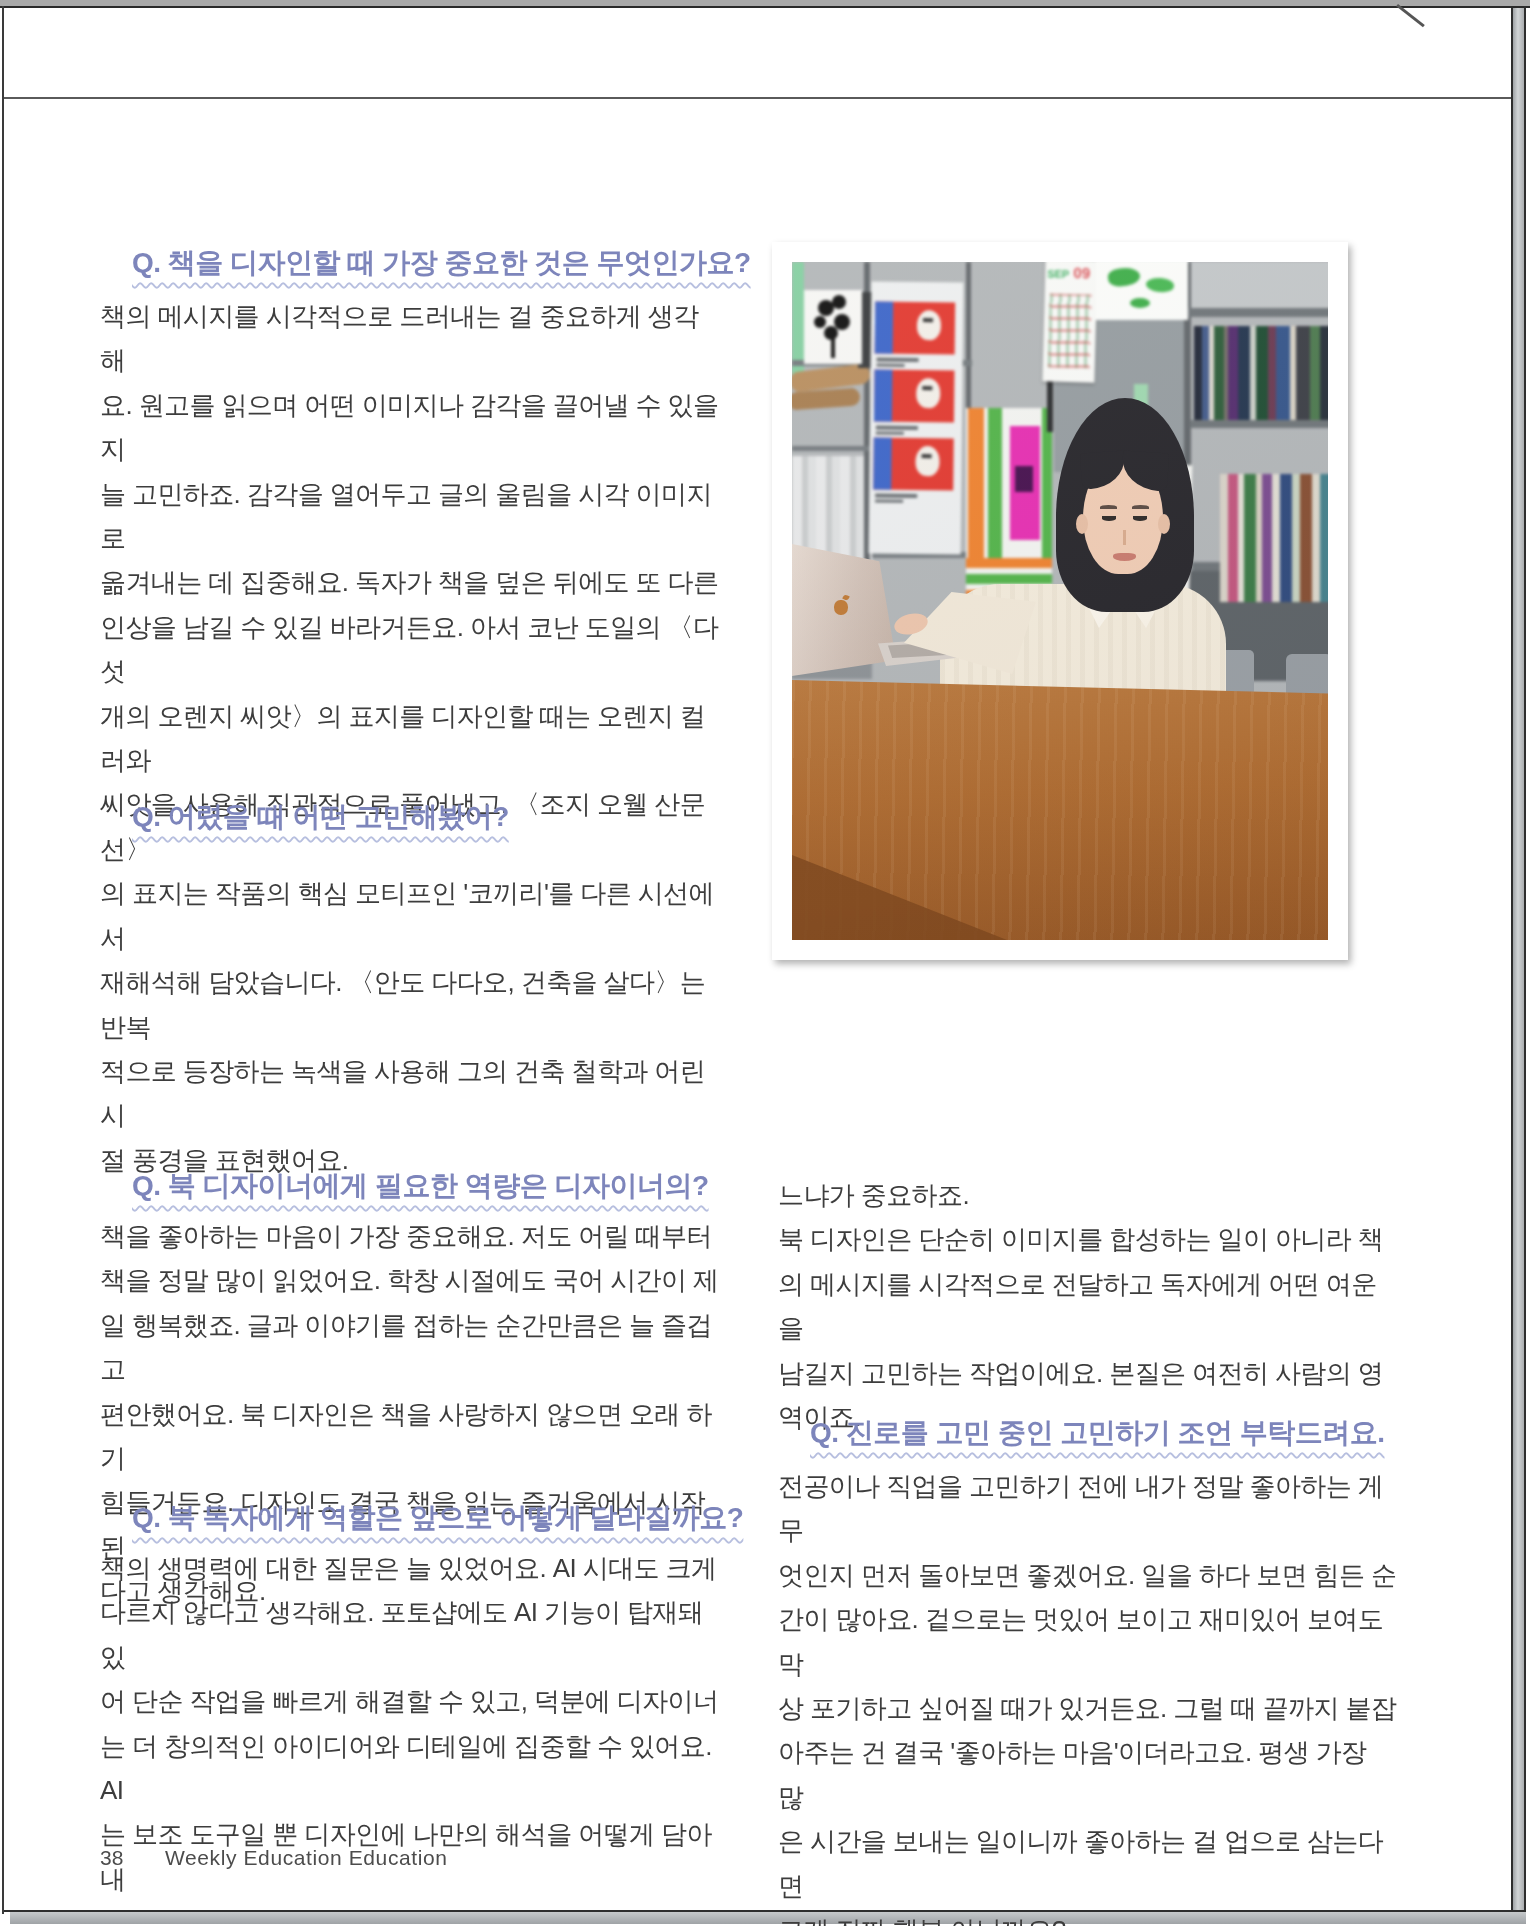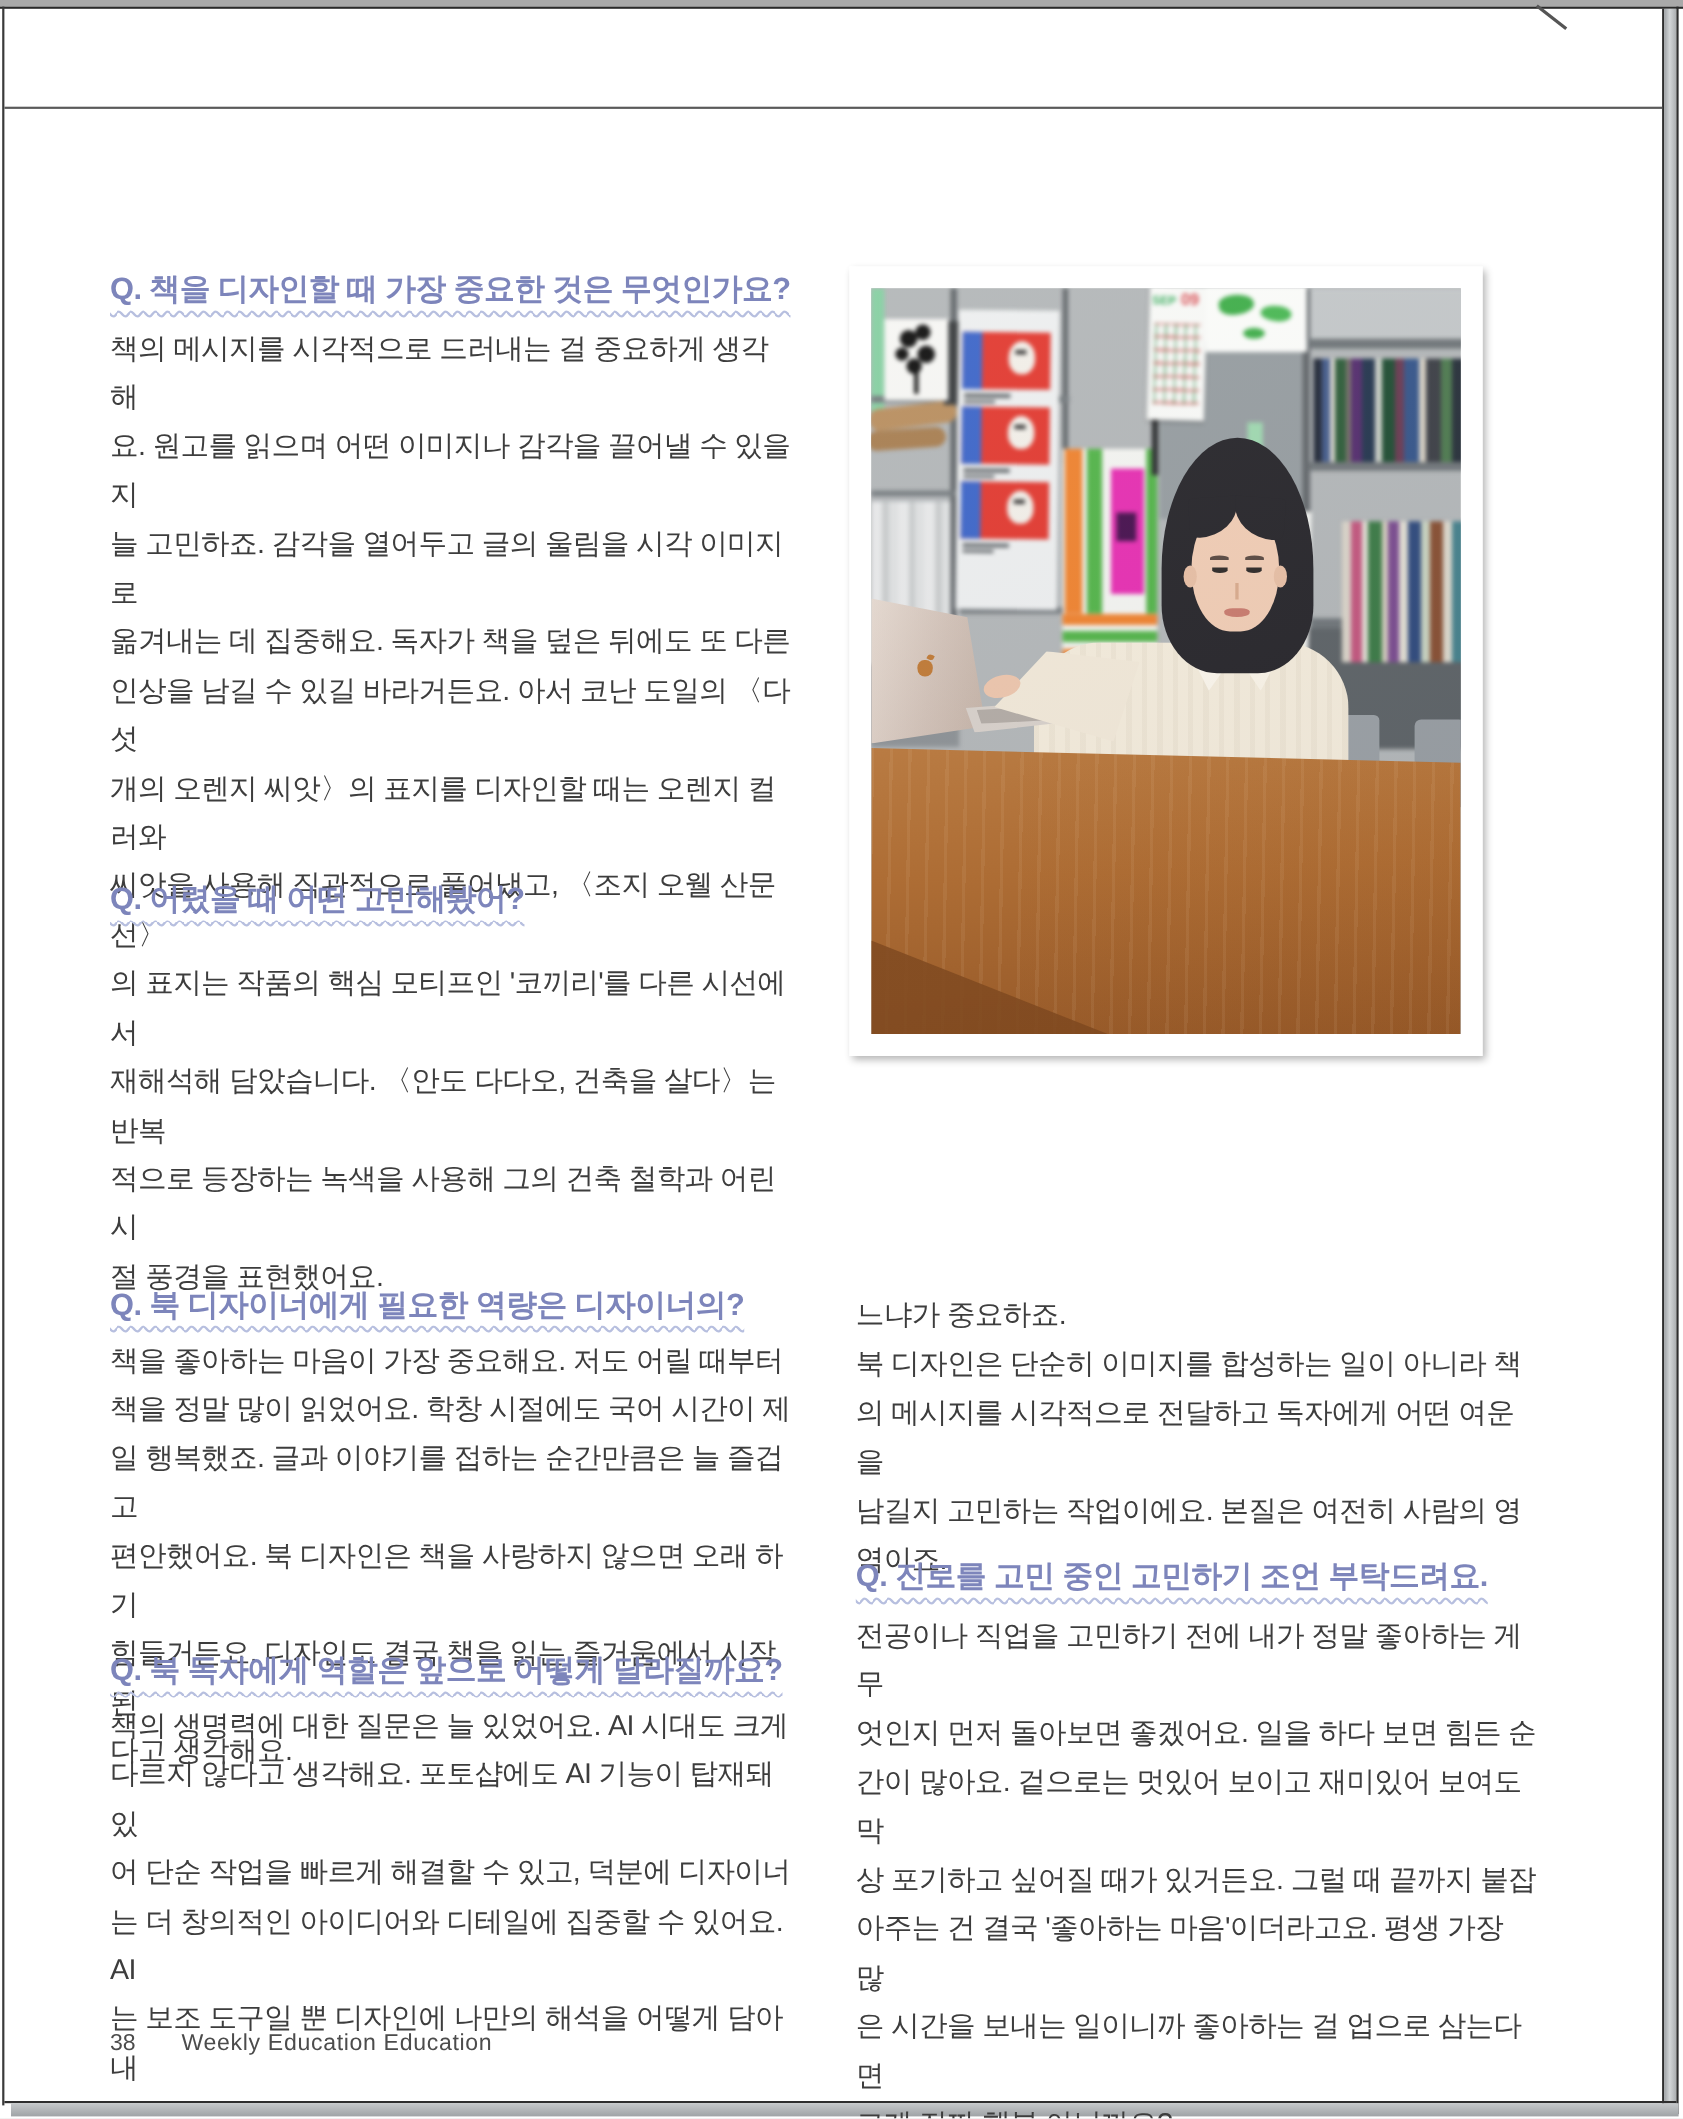--- a/index.html
+++ b/index.html
@@ -16,21 +16,21 @@
   .edge-bottom-line{position:absolute;left:4px;top:1910px;width:1520px;height:2px;background:#2e2e2e;}
   .edge-bottom-band{position:absolute;left:10px;top:1912px;width:1516px;height:12px;
         background:linear-gradient(180deg,#c6c9cb,#9fa3a6);}
   .corner-fold{position:absolute;left:1398px;top:4px;width:34px;height:3px;background:#555;
         transform:rotate(38deg);transform-origin:left top;}
   .top-rule{position:absolute;left:4px;top:97px;width:1507px;height:2px;background:#5a5a5a;}
   
   .q-head{position:absolute;font-size:28px;font-weight:bold;color:#7d85bb;letter-spacing:-0.5px;
         line-height:40px;white-space:nowrap;
         text-decoration-line:underline;text-decoration-style:wavy;text-decoration-color:#b7bfdf;
-        text-decoration-thickness:2px;text-underline-offset:10px;text-decoration-skip-ink:none;}
+        text-decoration-thickness:2px;text-underline-offset:10px;text-decoration-skip-ink:none;margin-left:32px;}
   .answer{position:absolute;font-size:26px;color:#3d3d3d;line-height:44.4px;letter-spacing:-0.6px;
         white-space:pre-line;width:620px;}
   .footer{position:absolute;top:1846px;left:0;width:1530px;font-size:21px;color:#4c4c4c;}
   .footer .pn{position:absolute;left:100px;top:0;}
   .footer .mag{position:absolute;left:165px;top:0;letter-spacing:0.6px;}
   
   .photo-card{position:absolute;left:772px;top:242px;width:576px;height:718px;background:#ffffff;
         box-shadow:3px 4px 7px rgba(0,0,0,0.30);}
   .photo{position:absolute;left:20px;top:20px;width:536px;height:678px;overflow:hidden;background:#b3b7b9;}
   .photo .bg{position:absolute;left:-6px;top:-6px;width:548px;height:690px;filter:blur(1.8px);}

